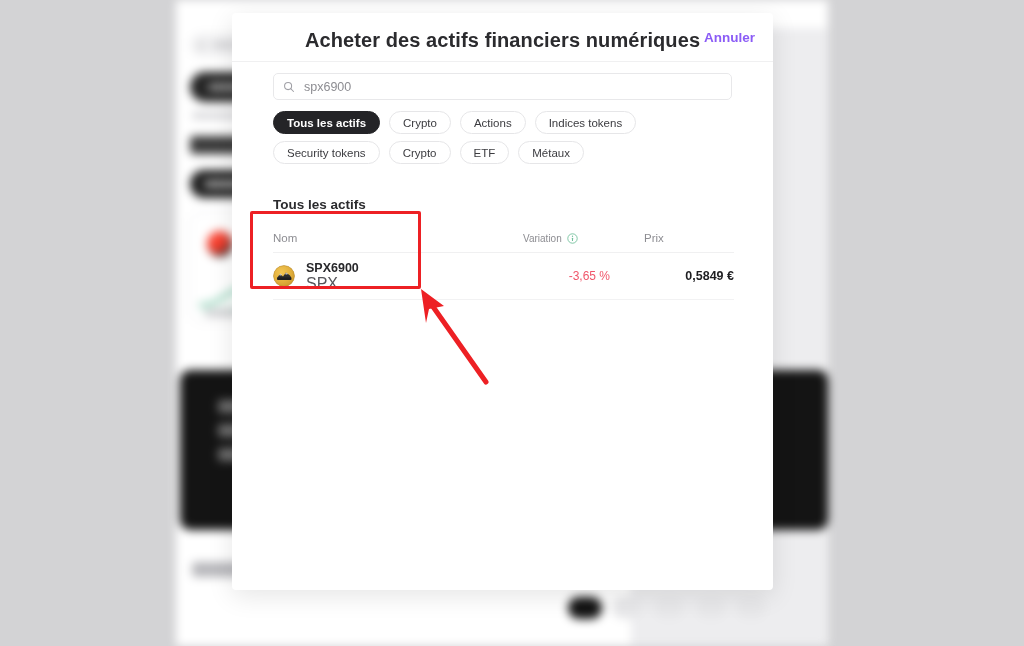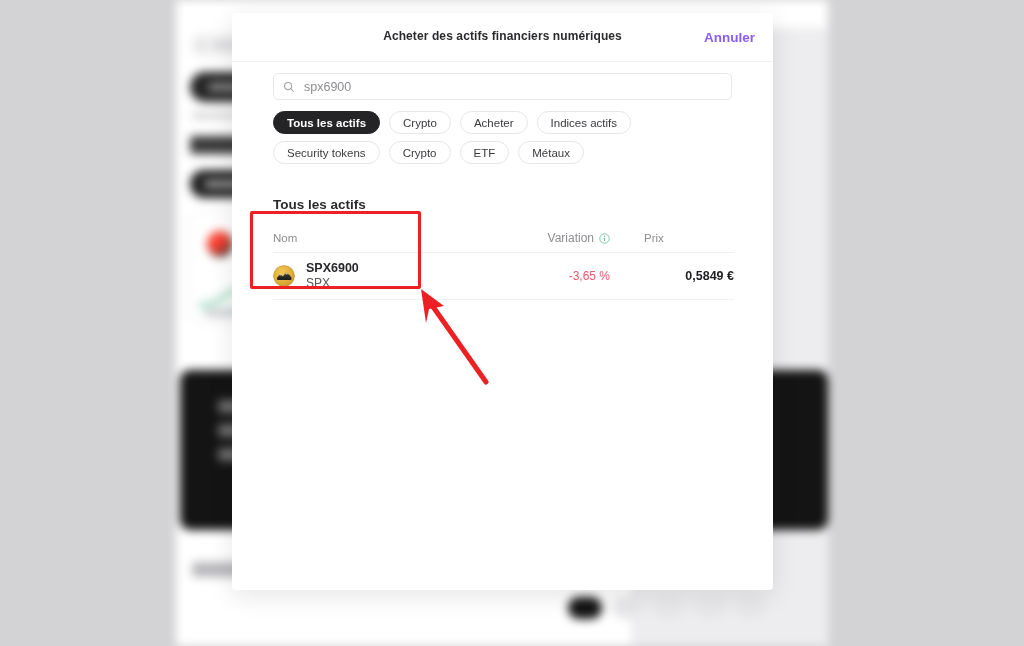--- a/index.html
+++ b/index.html
@@ -123,21 +123,21 @@
     box-shadow: 0 6px 26px rgba(0,0,0,.10);
     overflow: hidden;
   }
   .modal-header {
     position: relative; height: 49px;
     border-bottom: 1px solid #f0f0f1;
   }
   .modal-title {
     position: absolute; left: 0; right: 0; top: 16px;
     text-align: center;
-    font-size: 12px; font-weight: 700; color: #2b2b2e;
+    font-size: 20px; font-weight: 700; color: #2b2b2e;
     letter-spacing: .1px;
   }
   .cancel-link {
     position: absolute; right: 18px; top: 17px;
     font-size: 13.5px; font-weight: 700; color: #8b5cf6;
     cursor: pointer; background: none; border: none;
     font-family: "Liberation Sans", sans-serif;
   }
   .search-box {
     position: absolute; left: 41px; top: 60px;
@@ -183,40 +183,40 @@
 
   .table {
     position: absolute; left: 41px; top: 211px; width: 461px;
   }
   .table-head {
     display: flex; align-items: center; height: 29px;
     border-bottom: 1px solid #f0f0f1;
   }
   .th-nom { width: 250px; font-size: 11.5px; color: #8d8d92; }
   .th-var {
-    flex: 1; font-size: 12px; color: #8d8d92;
-    display: flex; align-items: center; justify-content: flex-end;
+    flex: 1; font-size: 10px; color: #8d8d92;
+    display: flex; align-items: center; 
     padding-right: 34px; gap: 5px;
   }
   .info-icon { width: 11px; height: 11px; display: block; }
   .th-prix {
     width: 90px; font-size: 11.5px; color: #8d8d92;
   }
   .table-row {
     display: flex; align-items: center; height: 47px;
     border-bottom: 1px solid #f2f2f3;
     cursor: pointer;
   }
   .cell-nom { width: 250px; display: flex; align-items: center; gap: 11px; }
   .coin-icon {
     width: 22px; height: 22px; border-radius: 50%;
     flex: none; display: block;
   }
   .asset-name { font-size: 12.5px; font-weight: 700; color: #28282b; line-height: 15px; }
-  .asset-ticker { font-size: 12px; color: #55555a; line-height: 15px; }
+  .asset-ticker { font-size: 16px; color: #55555a; line-height: 15px; }
   .cell-var {
     flex: 1; text-align: right; padding-right: 34px;
     font-size: 12px; color: #f0566a;
   }
   .cell-prix {
     width: 90px; text-align: right;
     font-size: 12.5px; font-weight: 700; color: #1e1e21;
   }
 
   
@@ -292,22 +292,22 @@
       <svg class="search-icon" viewBox="0 0 16 16">
         <circle cx="6.8" cy="6.8" r="4.7" fill="none" stroke="#a0a0a6" stroke-width="1.4"></circle>
         <line x1="10.3" y1="10.3" x2="14" y2="14" stroke="#a0a0a6" stroke-width="1.4" stroke-linecap="round"></line>
       </svg>
       <input class="search-input" type="text" value="spx6900" style="">
     </div>
 
     <div class="chips">
       <div class="chip active">Tous les actifs</div>
       <div class="chip">Crypto</div>
-      <div class="chip">Acheter</div>
-      <div class="chip">Indices actifs</div>
+      <div class="chip">Actions</div>
+      <div class="chip">Indices tokens</div>
       <div class="chip">Security tokens</div>
       <div class="chip">Crypto</div>
       <div class="chip">ETF</div>
       <div class="chip">Métaux</div>
     </div>
 
     <div class="section-title">Tous les actifs</div>
 
     <div class="table">
       <div class="table-head">

